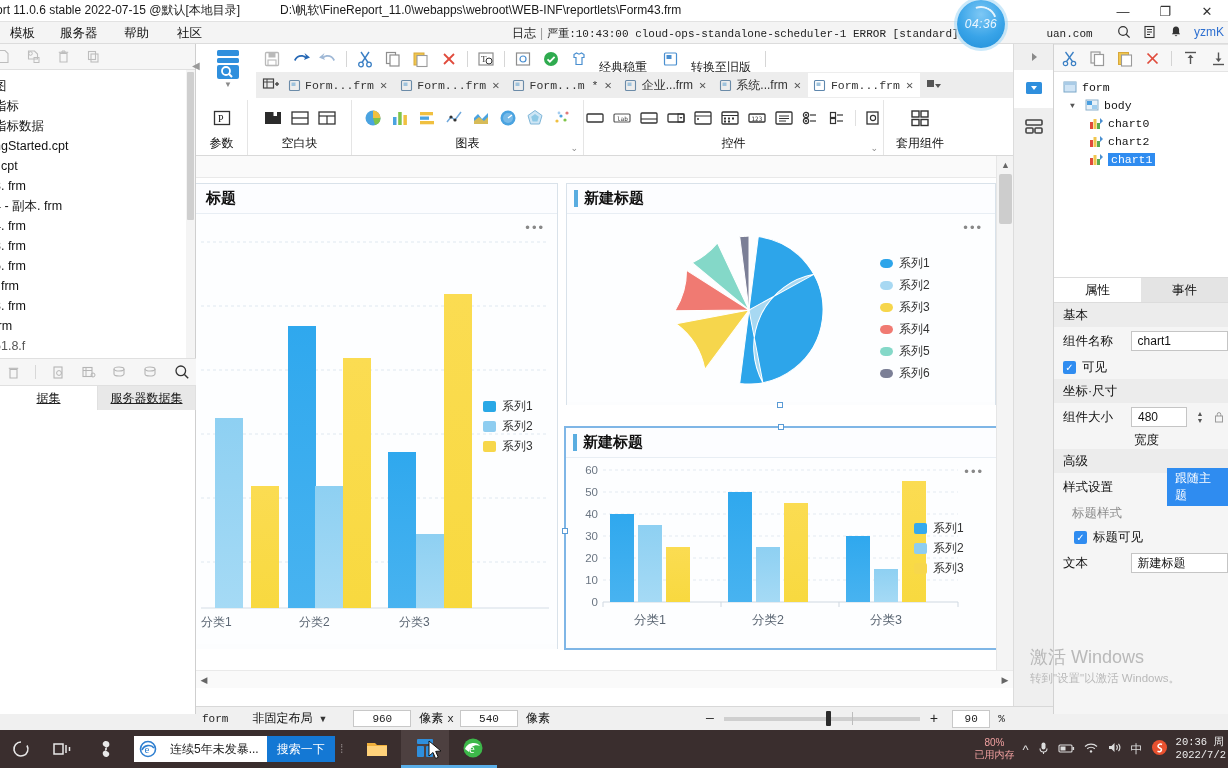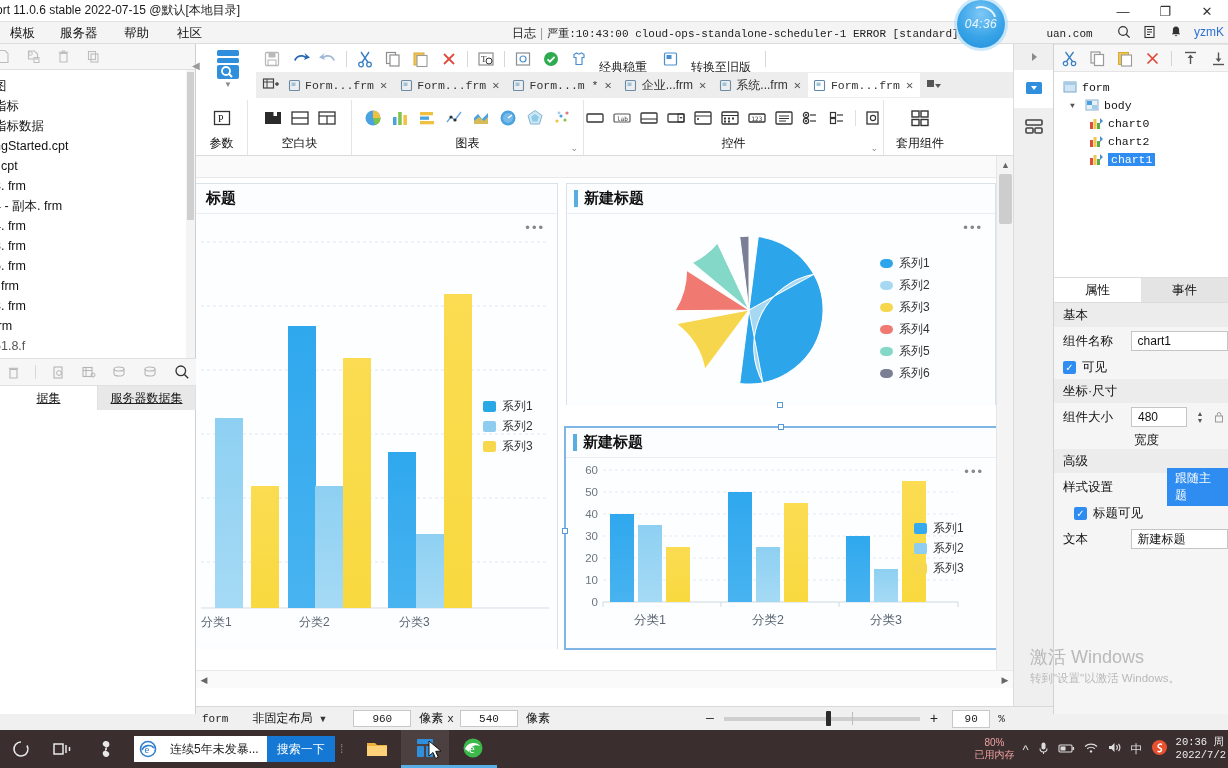--- a/index.html
+++ b/index.html
@@ -233,20 +233,21 @@
   #tray .clock{ color:#eee; font-size:10.5px; line-height:13px; text-align:left;
      font-family:"Liberation Mono","DejaVu Sans Mono",monospace;}
   
   #cursor{ position:absolute; left:428px; top:740px; z-index:80; }
 </style>
 </head>
 <body>
 
 <div id="titlebar">
   <span class="tb-text" id="tb-app">ort 11.0.6 stable 2022-07-15 @默认[本地目录]</span>
+  <span class="tb-text" id="tb-path">D:\帆软\FineReport_11.0\webapps\webroot\WEB-INF\reportlets\Form43.frm</span>
   <div id="tb-winbtns">
     <div class="wb">—</div>
     <div class="wb">❐</div>
     <div class="wb close">✕</div>
   </div>
 </div>
 
 <div id="menubar">
   <span class="mi" style="left:10px">模板</span>
   <span class="mi" style="left:60px">服务器</span>
@@ -1156,20 +1157,21 @@
       </span>
     </div>
     <div class="prow" style="height:18px;padding-left:80px">
       <span style="font-size:12.5px;color:#111">宽度</span>
     </div>
     <div class="sect">高级</div>
     <div class="prow">
       <span class="lbl">样式设置</span>
       <span class="pill">跟随主题</span>
     </div>
+    <div class="sect sub">标题样式</div>
     <div class="prow" style="height:24px; padding-left:20px">
       <span class="chk">✓</span>
       <span style="font-size:12.5px;color:#111">标题可见</span>
     </div>
     <div class="prow">
       <span class="lbl">文本</span>
       <span class="inp" style="width:98px">新建标题</span>
     </div>
   </div>
 </div>

